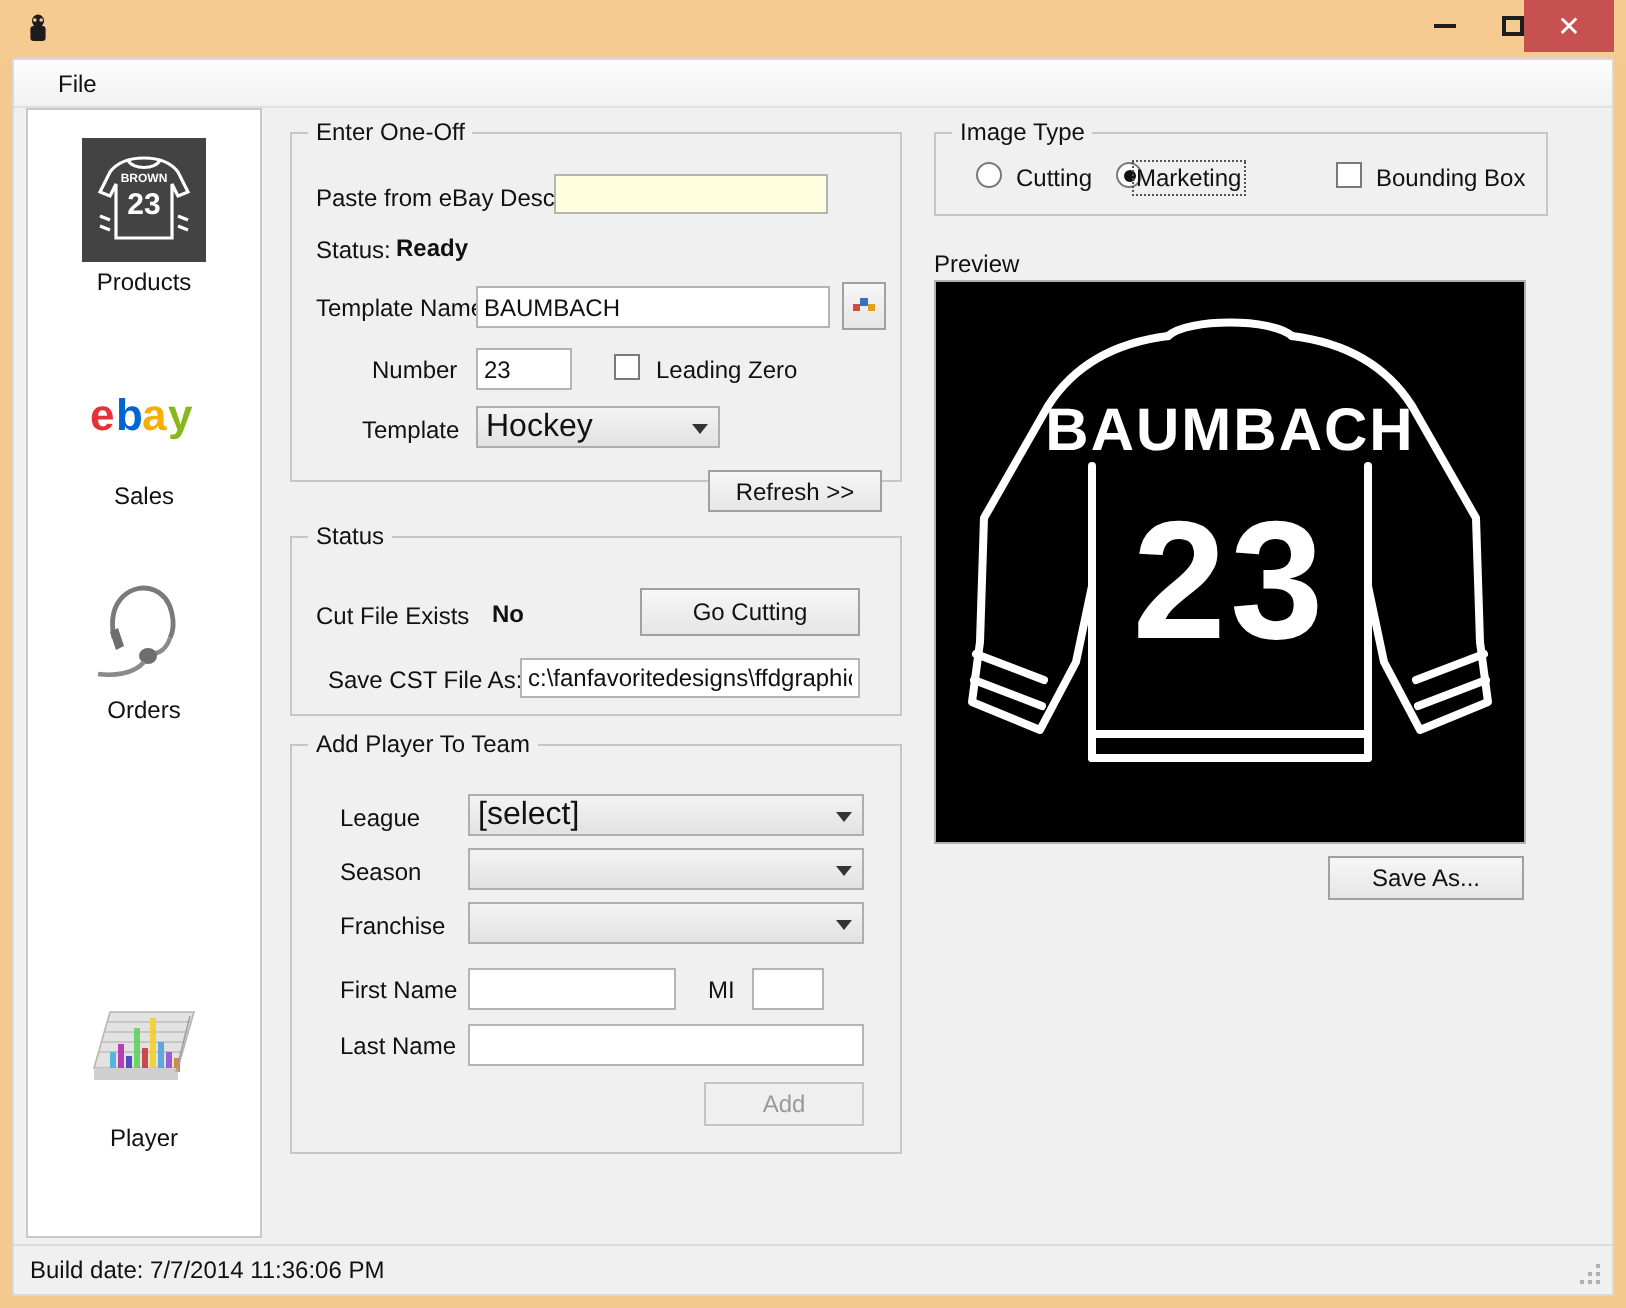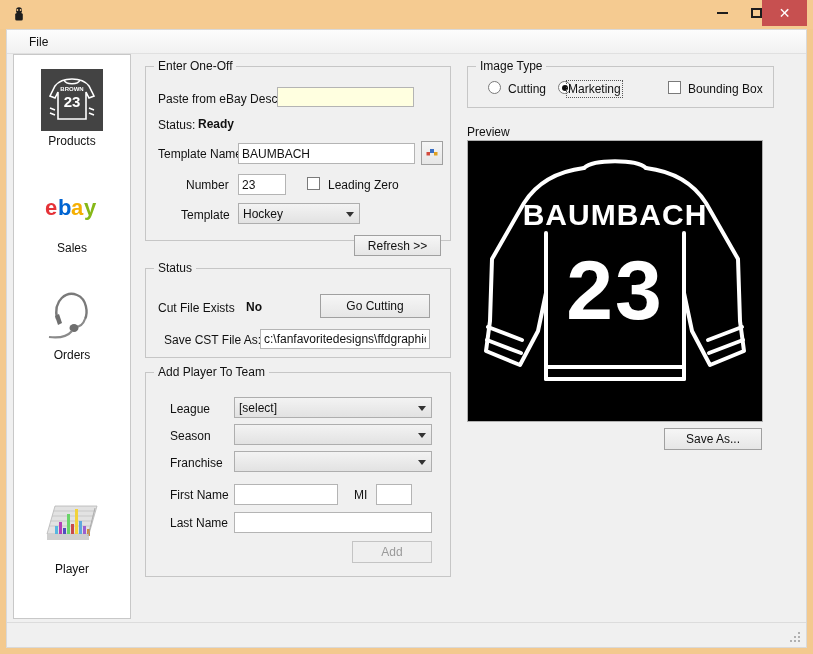--- a/index.html
+++ b/index.html
@@ -140,21 +140,21 @@
     outline: none;
   }
   input.tb-yellow { background: #ffffe0; }
 
   
   .combo {
     position: absolute;
     box-sizing: border-box;
     border: 1px solid #aeaeae;
     background: linear-gradient(to bottom,#f3f3f3,#e2e2e2);
-    font-size: 12px; color: #111;
+    font-size: 16px; color: #111;
     padding: 2px 18px 2px 4px;
     white-space: nowrap; overflow: hidden;
     line-height: 16px;
   }
   .combo .chev {
     position: absolute; right: 5px; top: 50%;
     margin-top: -2px;
     width: 0; height: 0;
     border-left: 4px solid transparent;
     border-right: 4px solid transparent;
@@ -470,20 +470,21 @@
         <text x="147" y="84" fill="#ffffff" text-anchor="middle" font-family="'Liberation Sans',sans-serif" font-weight="bold" font-size="30" letter-spacing="1">BAUMBACH</text>
         <text x="147" y="178" fill="#ffffff" text-anchor="middle" font-family="'Liberation Sans',sans-serif" font-weight="bold" font-size="84" letter-spacing="2">23</text>
       </svg>
     </div>
 
     <div class="btn" style="left:657px; top:398px; width:98px; height:22px;">
       <span>Save As...</span>
     </div>
 
     <div id="statusbar">
+      <span id="status-text">Build date: 7/7/2014 11:36:06 PM</span>
       <span id="grip">
         <span class="grip-dot" style="left:10px; top:2px;"></span>
         <span class="grip-dot" style="left:6px;  top:6px;"></span>
         <span class="grip-dot" style="left:10px; top:6px;"></span>
         <span class="grip-dot" style="left:2px;  top:10px;"></span>
         <span class="grip-dot" style="left:6px;  top:10px;"></span>
         <span class="grip-dot" style="left:10px; top:10px;"></span>
       </span>
     </div>
 

